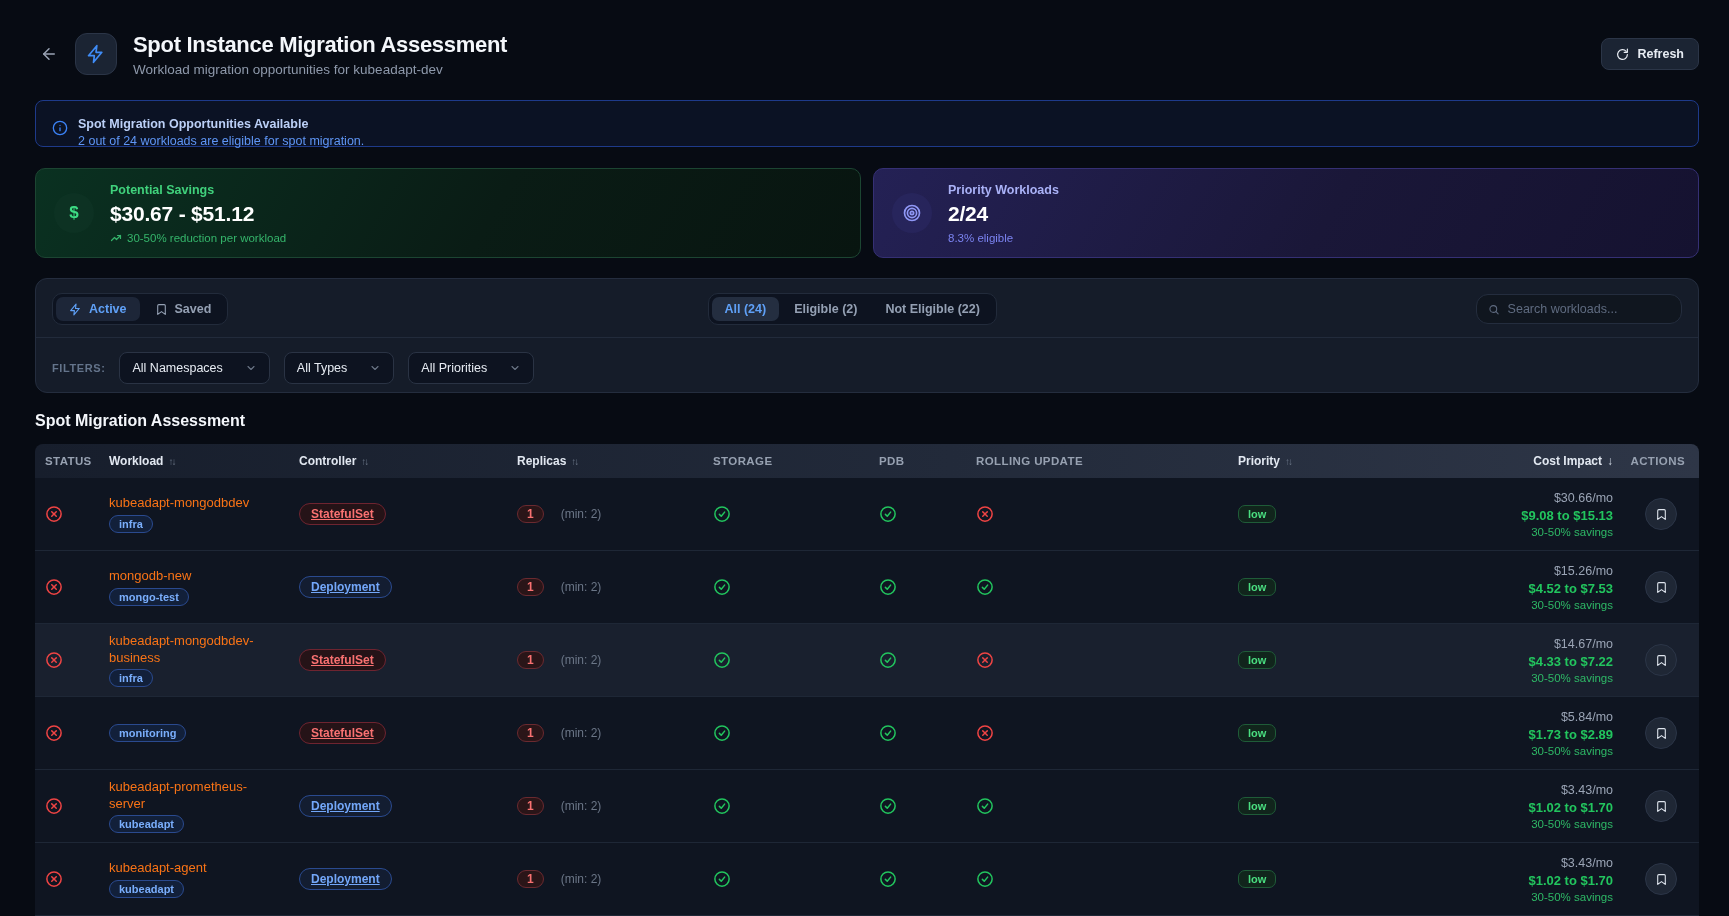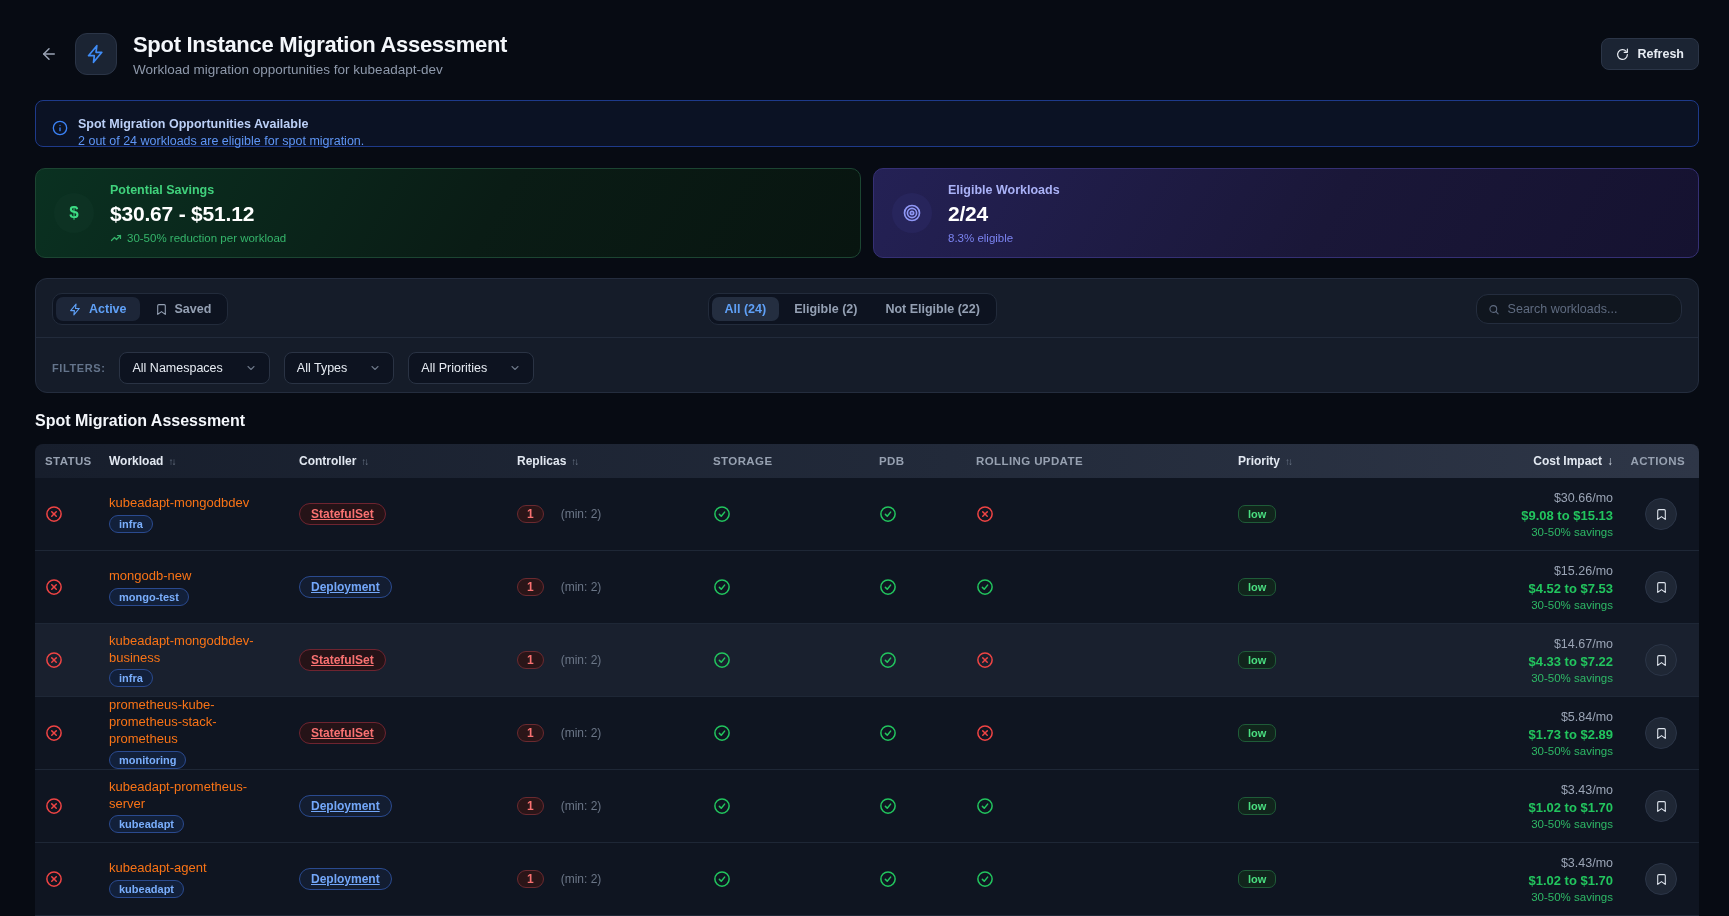--- a/index.html
+++ b/index.html
@@ -183,21 +183,21 @@
   </div>
   <div class="card purple">
     <div class="stat-ic">
       <svg width="20" height="20" viewBox="0 0 24 24" fill="none" stroke="currentColor" stroke-width="2">
           <circle cx="12" cy="12" r="9"></circle>
           <circle cx="12" cy="12" r="5.5"></circle>
           <circle cx="12" cy="12" r="2"></circle>
         </svg>
     </div>
     <div>
-      <div class="stat-label">Eligible Workloads</div>
+      <div class="stat-label">Priority Workloads</div>
       <div class="stat-value">2/24</div>
       <div class="stat-note">
           <span>8.3% eligible</span>
         </div>
     </div>
   </div>
 </div>
 
 <div class="panel">
   <div class="panel-row1">
@@ -489,21 +489,20 @@
         <div class="cell">
           <span class="st-ic">
             <svg width="18" height="18" viewBox="0 0 24 24" fill="none" stroke="#ef4444" stroke-width="2" stroke-linecap="round">
               <circle cx="12" cy="12" r="9.5"></circle>
               <line x1="9" y1="9" x2="15" y2="15"></line>
               <line x1="15" y1="9" x2="9" y2="15"></line>
             </svg>
           </span>
         </div>
         <div class="cell col">
-          <div class="wname">prometheus-kube-prometheus-stack-prometheus</div>
           <span class="badge ns">monitoring</span>
         </div>
         <div class="cell">
           <span class="badge ctrl red">StatefulSet</span>
         </div>
         <div class="cell">
           <span class="pill-rep">1</span>
           <span class="min-rep">(min: 2)</span>
         </div>
         <div class="cell">

